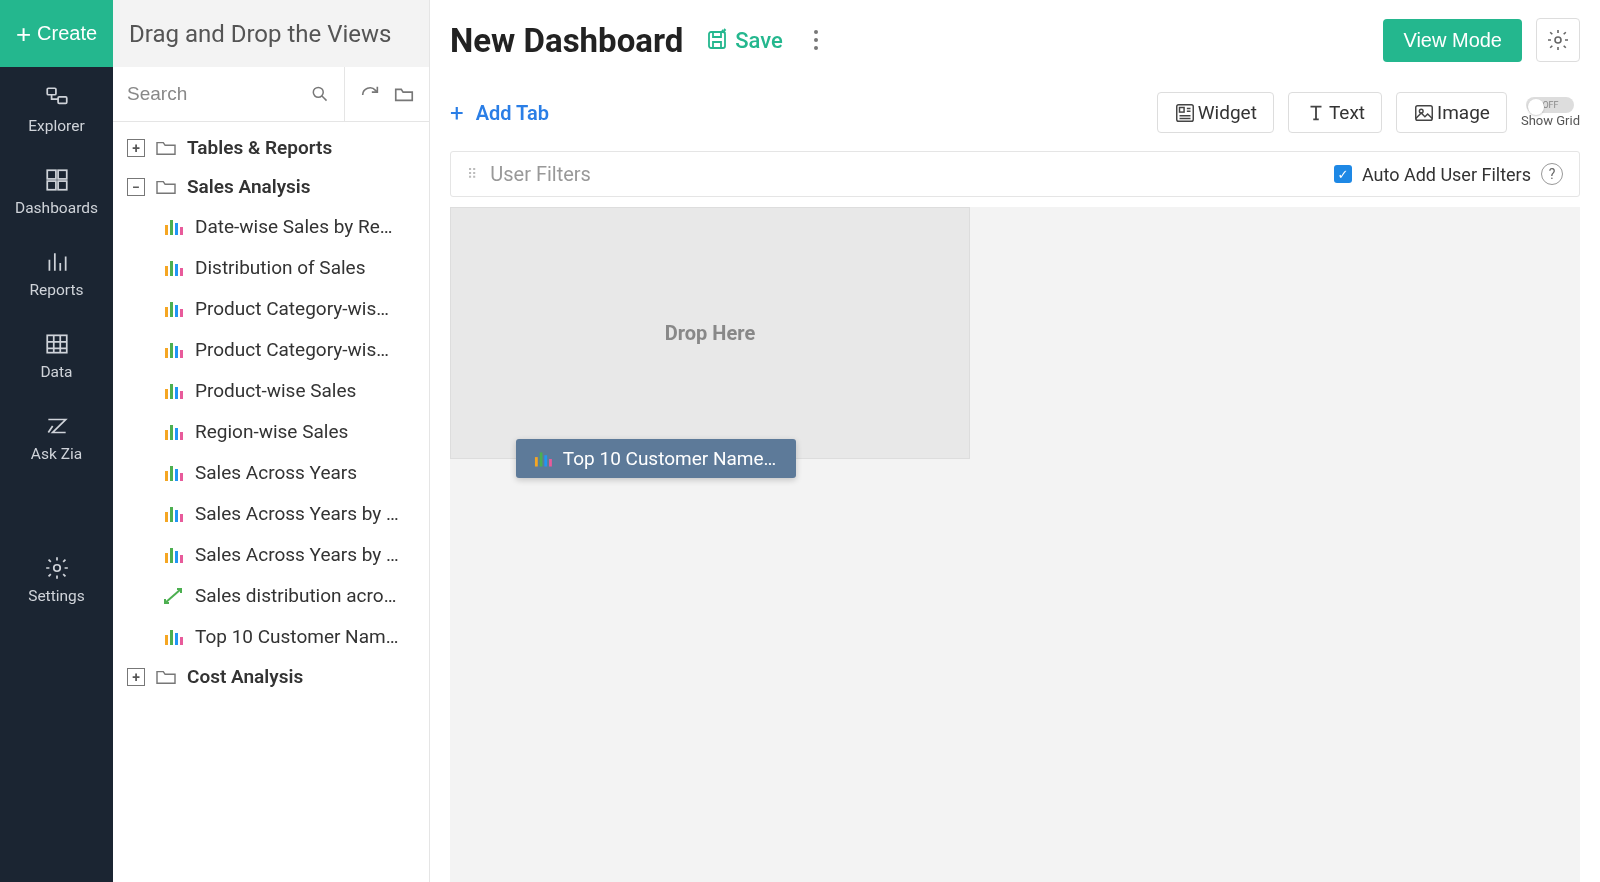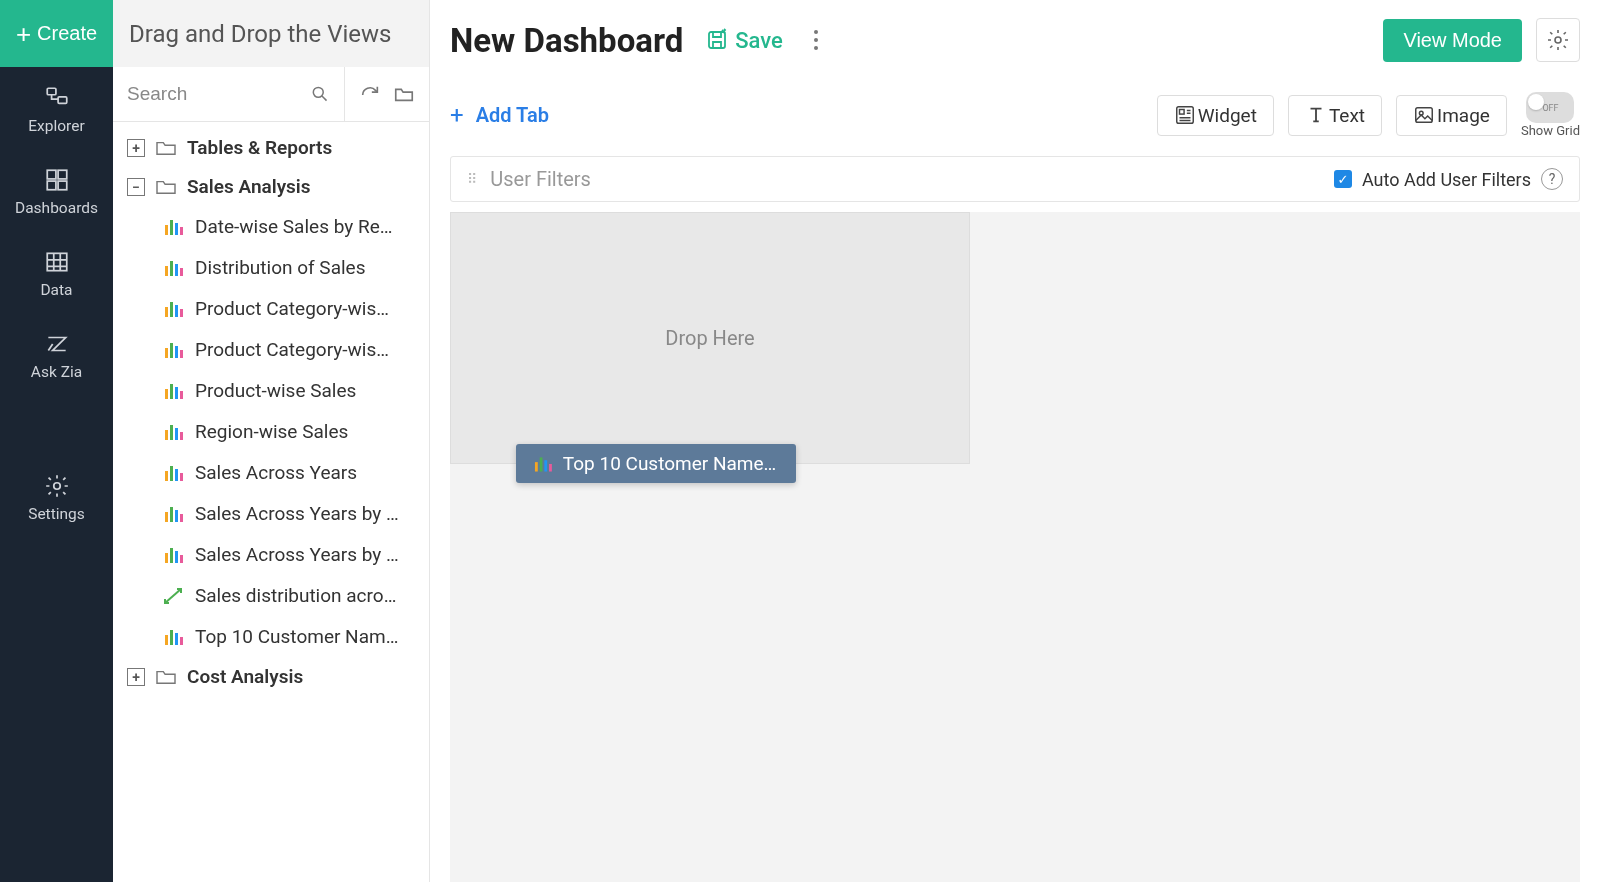--- a/index.html
+++ b/index.html
@@ -46,31 +46,31 @@
 .gear-btn { width: 44px; height: 44px; border: 1px solid #ddd; border-radius: 4px; display: flex; align-items: center; justify-content: center; cursor: pointer; background: #fff;}
 .gear-btn svg { width: 24px; height: 24px; stroke: #666; fill: none; stroke-width: 1.6;}
 
 .toolbar-row { display: flex; align-items: center; gap: 14px; margin-bottom: 18px;}
 .add-tab { display: flex; align-items: center; gap: 12px; color: #2a7ee6; font-size: 20px; font-weight: 600; cursor: pointer;}
 .add-tab .plus { font-size: 24px; font-weight: 400;}
 .tool-btn { border: 1px solid #ddd; border-radius: 4px; padding: 8px 16px; display: flex; align-items: center; gap: 2px; font-size: 19px; color: #333; cursor: pointer; background: #fff;}
 .tool-btn svg { width: 22px; height: 22px; stroke: #444; fill: none; stroke-width: 1.6;}
 .toolbar-spacer { flex: 1; }
 .show-grid { display: flex; flex-direction: column; align-items: center; font-size: 13px; color: #555; }
-.toggle { width: 48px; height: 31px; border-radius: 10px; background: #ddd; position: relative; display: flex; align-items: center; justify-content: center; padding: 0 4px; font-size: 9px; color: #888; cursor: pointer;}
+.toggle { width: 48px; height: 16px; border-radius: 10px; background: #ddd; position: relative; display: flex; align-items: center; justify-content: center; padding: 0 4px; font-size: 9px; color: #888; cursor: pointer;}
 .toggle::before { content:""; position: absolute; left: 2px; top: 2px; width: 16px; height: 16px; background: #fff; border-radius: 50%; box-shadow: 0 1px 2px rgba(0,0,0,0.2);}
 
 .filters-bar { border: 1px solid #e5e5e5; border-radius: 3px; padding: 10px 16px; display: flex; align-items: center; gap: 12px; font-size: 20px; color: #999; margin-bottom: 10px;}
 .filters-bar .handle { color: #bbb; font-size: 14px; letter-spacing: 1px;}
 .filters-bar .right { margin-left: auto; display: flex; align-items: center; gap: 10px; font-size: 18px; color: #333;}
 .checkbox { width: 18px; height: 18px; background: #1e88e5; border-radius: 3px; display: flex; align-items: center; justify-content: center; color: #fff; font-size: 13px;}
 .help { width: 22px; height: 22px; border: 1.5px solid #999; border-radius: 50%; display: flex; align-items: center; justify-content: center; font-size: 14px; color: #666; cursor: pointer;}
 
 .canvas { flex: 1; position: relative; background: #f3f3f3; border-radius: 0; }
-.drop-zone { position: absolute; left: 0; top: 0; width: 520px; height: 252px; background: #e8e8e8; border: 1px solid #ddd; display: flex; align-items: center; justify-content: center; color: #888; font-size: 20px; font-weight: 400;}
+.drop-zone { position: absolute; left: 0; top: 0; width: 520px; height: 252px; background: #e8e8e8; border: 1px solid #ddd; display: flex; align-items: center; justify-content: center; color: #888; font-size: 20px; font-weight: 700;}
 .drag-ghost { position: absolute; left: 66px; top: 232px; background: #5d7a99; color: #fff; padding: 8px 18px; border-radius: 3px; font-size: 19px; display: flex; align-items: center; gap: 10px; box-shadow: 0 2px 6px rgba(0,0,0,0.2); white-space: nowrap; max-width: 280px; overflow: hidden;}
 .drag-ghost span.lbl { overflow: hidden; text-overflow: ellipsis;}
 </style>
 </head>
 <body>
 
 <div class="app">
 
   <div class="sidebar">
     <button class="create-btn">
@@ -87,20 +87,26 @@
       <span>Explorer</span>
     </div>
     <div class="nav-item">
       <svg viewBox="0 0 24 24">
           <rect x="3" y="3" width="8" height="8"></rect>
           <rect x="13" y="3" width="8" height="8"></rect>
           <rect x="3" y="13" width="8" height="8"></rect>
           <rect x="13" y="13" width="8" height="8"></rect>
         </svg>
       <span>Dashboards</span>
+    </div>
+    <div class="nav-item">
+      <svg viewBox="0 0 24 24">
+          <path d="M5 20V10M10 20V4M15 20V13M20 20V7"></path>
+        </svg>
+      <span>Reports</span>
     </div>
     <div class="nav-item">
       <svg viewBox="0 0 24 24">
           <rect x="3" y="4" width="18" height="16"></rect>
           <path d="M3 10h18M3 16h18M9 4v16M15 4v16"></path>
         </svg>
       <span>Data</span>
     </div>
     <div class="nav-item">
       <svg viewBox="0 0 24 24">

